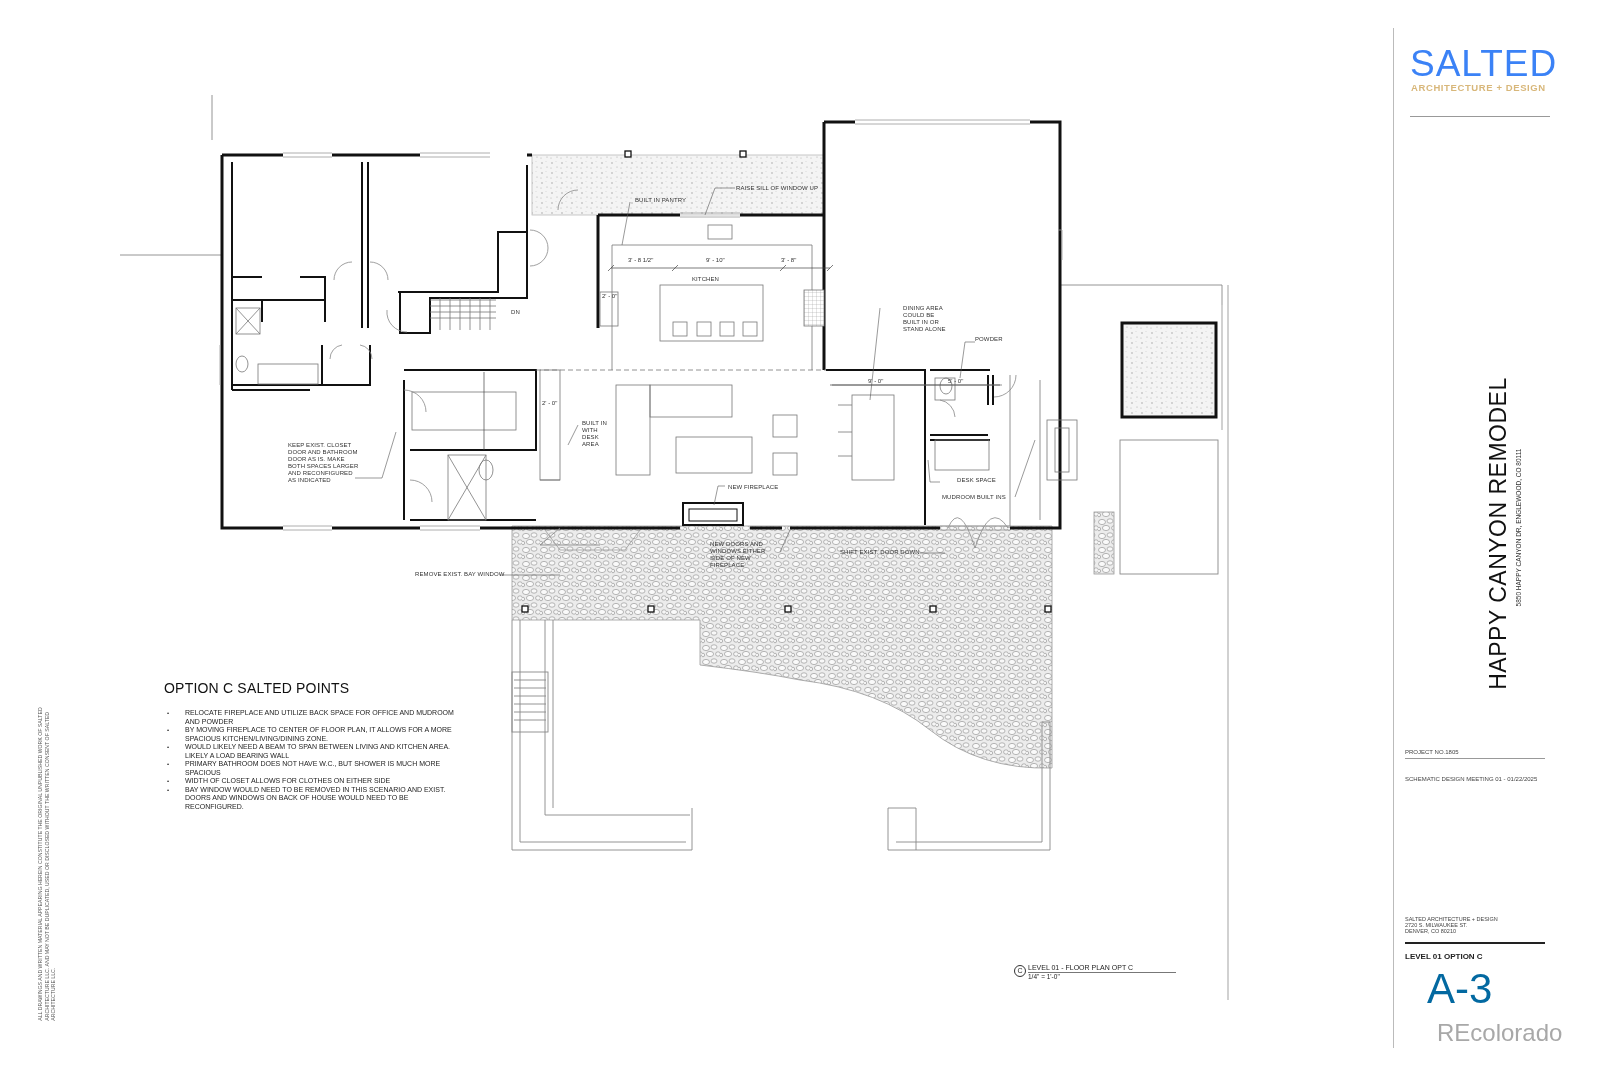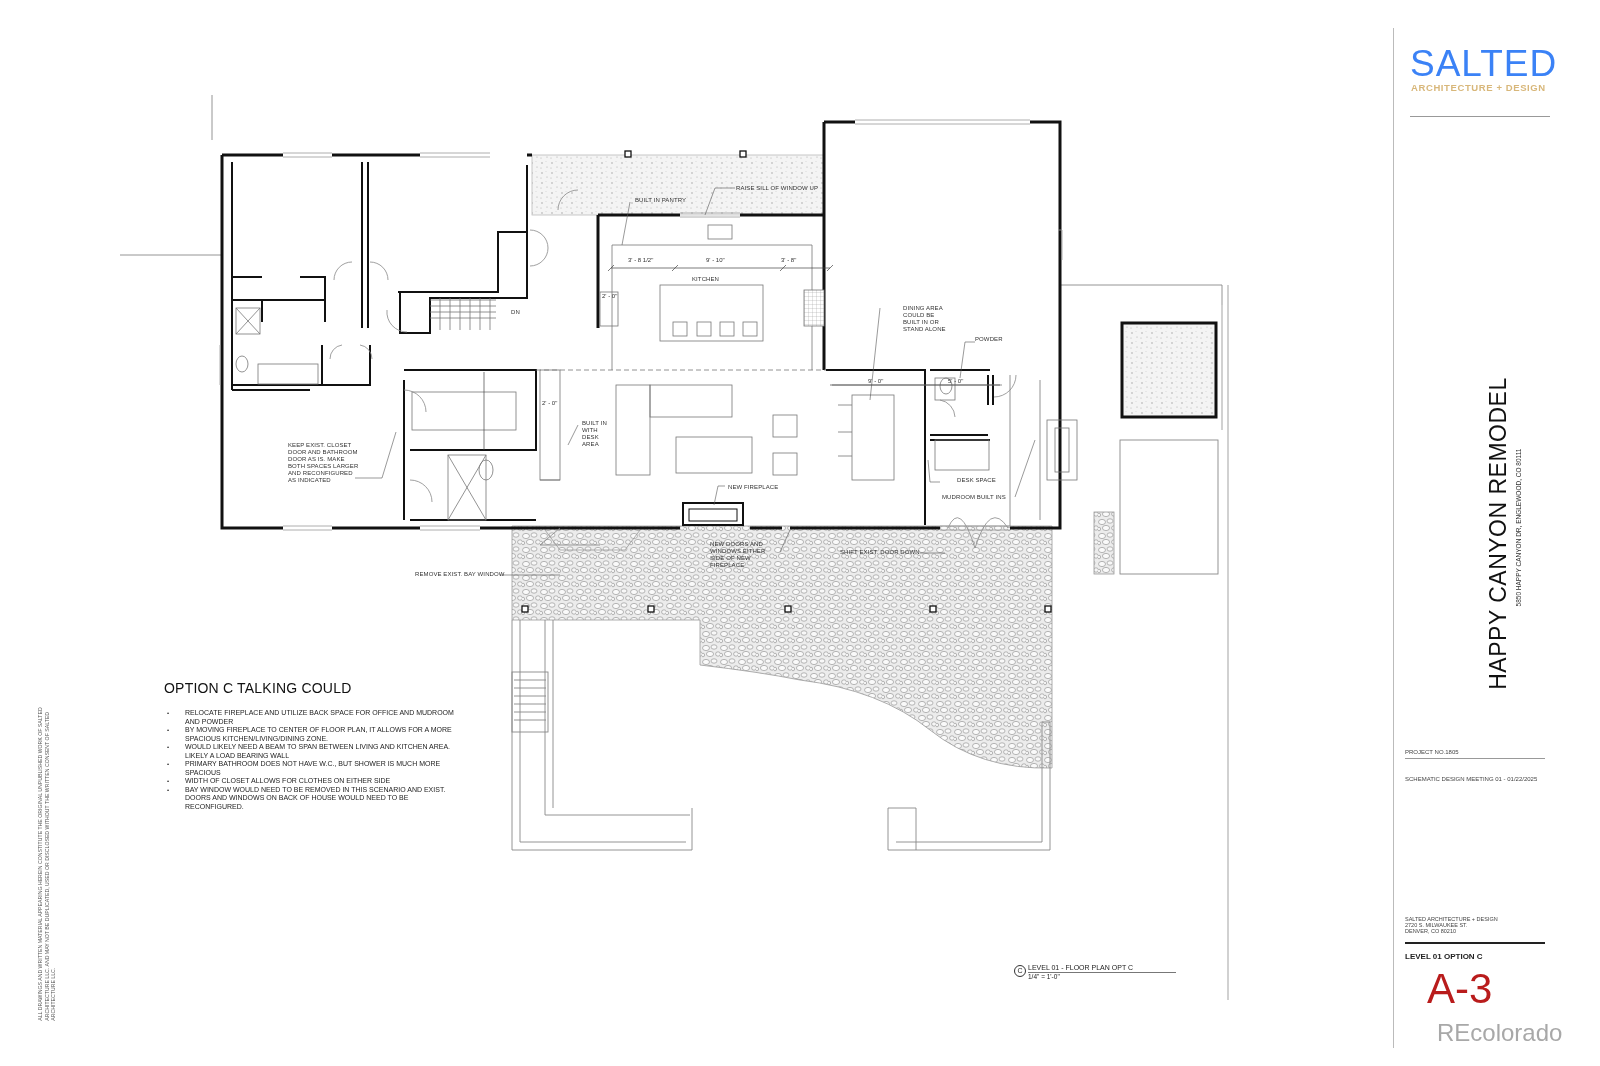--- a/index.html
+++ b/index.html
@@ -9,21 +9,21 @@
   .dim{position:absolute;font-family:"Liberation Sans",sans-serif;font-size:6px;color:#333;}
   
   .tb-border{position:absolute;left:1393px;top:28px;width:1px;height:1020px;background:#bbb;}
   .logo{position:absolute;left:1410px;top:44px;font-size:37px;letter-spacing:1px;color:#3b82f6;font-weight:normal;line-height:40px;}
   .logo-sub{position:absolute;left:1411px;top:82px;font-size:9.5px;letter-spacing:0.6px;color:#d8b77a;line-height:11px;font-weight:bold;}
   .tb-rule{position:absolute;height:1px;background:#999;}
   .proj-title{position:absolute;left:1298px;top:520px;width:400px;transform-origin:center;transform:rotate(-90deg);font-size:23px;letter-spacing:0.5px;color:#111;text-align:center;white-space:nowrap;}
   .proj-addr{position:absolute;left:1368px;top:524px;width:300px;transform:rotate(-90deg);font-size:6.5px;color:#333;text-align:center;white-space:nowrap;}
   .tb-small{position:absolute;left:1405px;font-size:6px;color:#444;line-height:7px;}
   .tb-level{position:absolute;left:1405px;top:952px;font-size:8px;color:#222;font-weight:bold;}
-  .sheet{position:absolute;left:1427px;top:966px;font-size:42px;color:#b91c1c;line-height:46px;}
+  .sheet{position:absolute;left:1427px;top:966px;font-size:42px;color:#0369a1;line-height:46px;}
   .watermark{position:absolute;left:1437px;top:1019px;font-size:24px;color:#a8a8a8;line-height:28px;text-align:right;}
   
   .tp-title{position:absolute;left:164px;top:680px;font-size:14px;color:#111;letter-spacing:0.2px;}
   .tp-list{position:absolute;left:164px;top:709px;width:300px;margin:0;padding:0;list-style:none;}
   .tp-list li{position:relative;padding-left:21px;font-size:7px;line-height:8.5px;color:#222;margin-bottom:0px;}
   .tp-list li::before{content:"\2022";position:absolute;left:3px;top:0;font-size:6px;}
   .copyright{position:absolute;left:-128px;top:836px;width:350px;transform:rotate(-90deg);font-size:5.2px;line-height:6.5px;color:#555;}
   .drawing-title{position:absolute;left:1014px;top:964px;font-size:7px;color:#222;}
   .drawing-scale{position:absolute;left:1028px;top:973px;font-size:6.5px;color:#222;}
   .circle-tag{position:absolute;left:1014px;top:965px;width:10px;height:10px;border:1px solid #333;border-radius:50%;font-size:7px;line-height:10px;text-align:center;}
@@ -224,21 +224,21 @@
 <div class="lbl" style="left:415px;top:571px;">REMOVE EXIST. BAY WINDOW</div>
 
 <div class="dim" style="left:628px;top:257px;">3' - 8 1/2"</div>
 <div class="dim" style="left:706px;top:257px;">9' - 10"</div>
 <div class="dim" style="left:781px;top:257px;">3' - 8"</div>
 <div class="dim" style="left:602px;top:293px;">2' - 0"</div>
 <div class="dim" style="left:868px;top:378px;">9' - 0"</div>
 <div class="dim" style="left:948px;top:378px;">5' - 0"</div>
 <div class="dim" style="left:542px;top:400px;">2' - 0"</div>
 
-<div class="tp-title">OPTION C TALKING COULD</div>
+<div class="tp-title">OPTION C SALTED POINTS</div>
 <ul class="tp-list">
   <li>RELOCATE FIREPLACE AND UTILIZE BACK SPACE FOR OFFICE AND MUDROOM AND POWDER</li>
   <li>BY MOVING FIREPLACE TO CENTER OF FLOOR PLAN, IT ALLOWS FOR A MORE SPACIOUS KITCHEN/LIVING/DINING ZONE.</li>
   <li>WOULD LIKELY NEED A BEAM TO SPAN BETWEEN LIVING AND KITCHEN AREA. LIKELY A LOAD BEARING WALL</li>
   <li>PRIMARY BATHROOM DOES NOT HAVE W.C., BUT SHOWER IS MUCH MORE SPACIOUS</li>
   <li>WIDTH OF CLOSET ALLOWS FOR CLOTHES ON EITHER SIDE</li>
   <li>BAY WINDOW WOULD NEED TO BE REMOVED IN THIS SCENARIO AND EXIST. DOORS AND WINDOWS ON BACK OF HOUSE WOULD NEED TO BE RECONFIGURED.</li>
 </ul>
 
 <div class="copyright">ALL DRAWINGS AND WRITTEN MATERIAL APPEARING HEREIN CONSTITUTE THE ORIGINAL UNPUBLISHED WORK OF SALTED ARCHITECTURE LLC. AND MAY NOT BE DUPLICATED, USED OR DISCLOSED WITHOUT THE WRITTEN CONSENT OF SALTED ARCHITECTURE LLC.</div>

